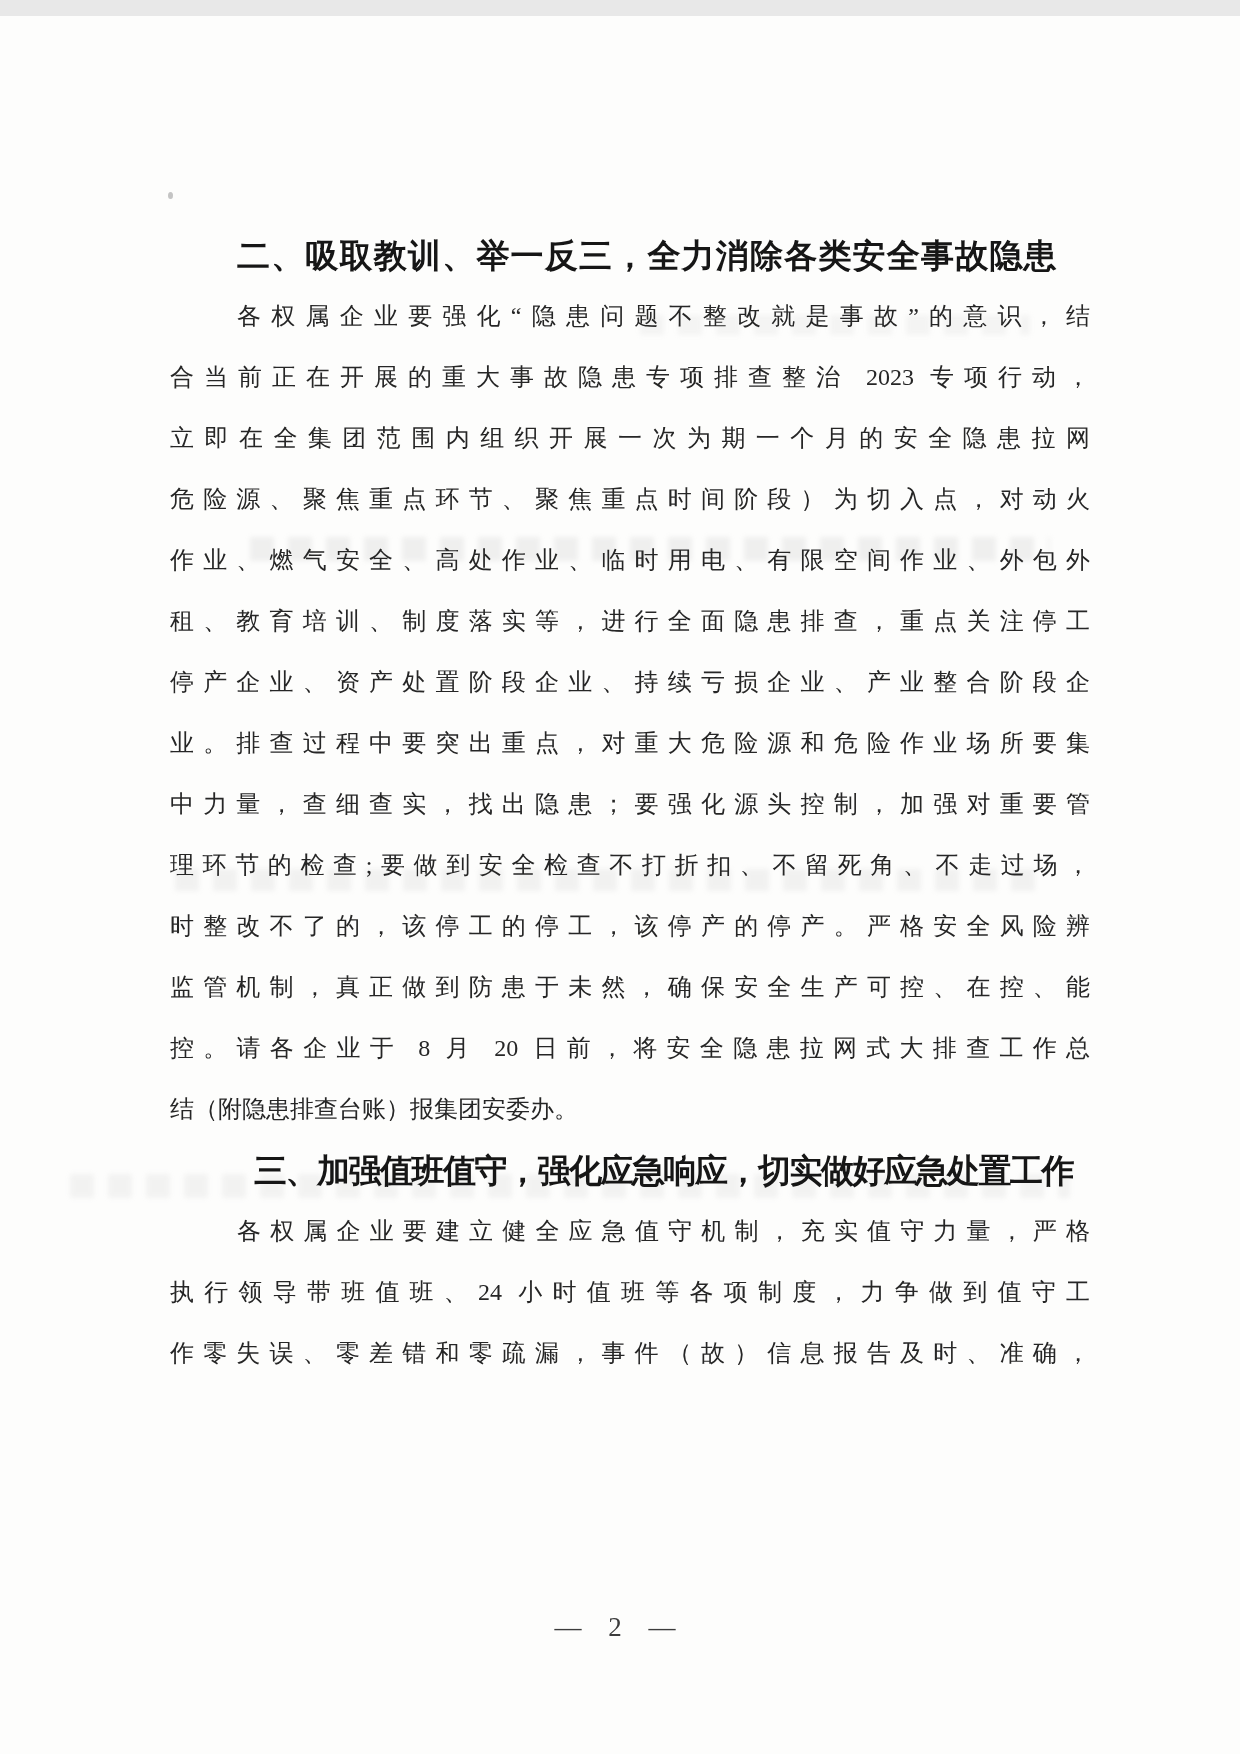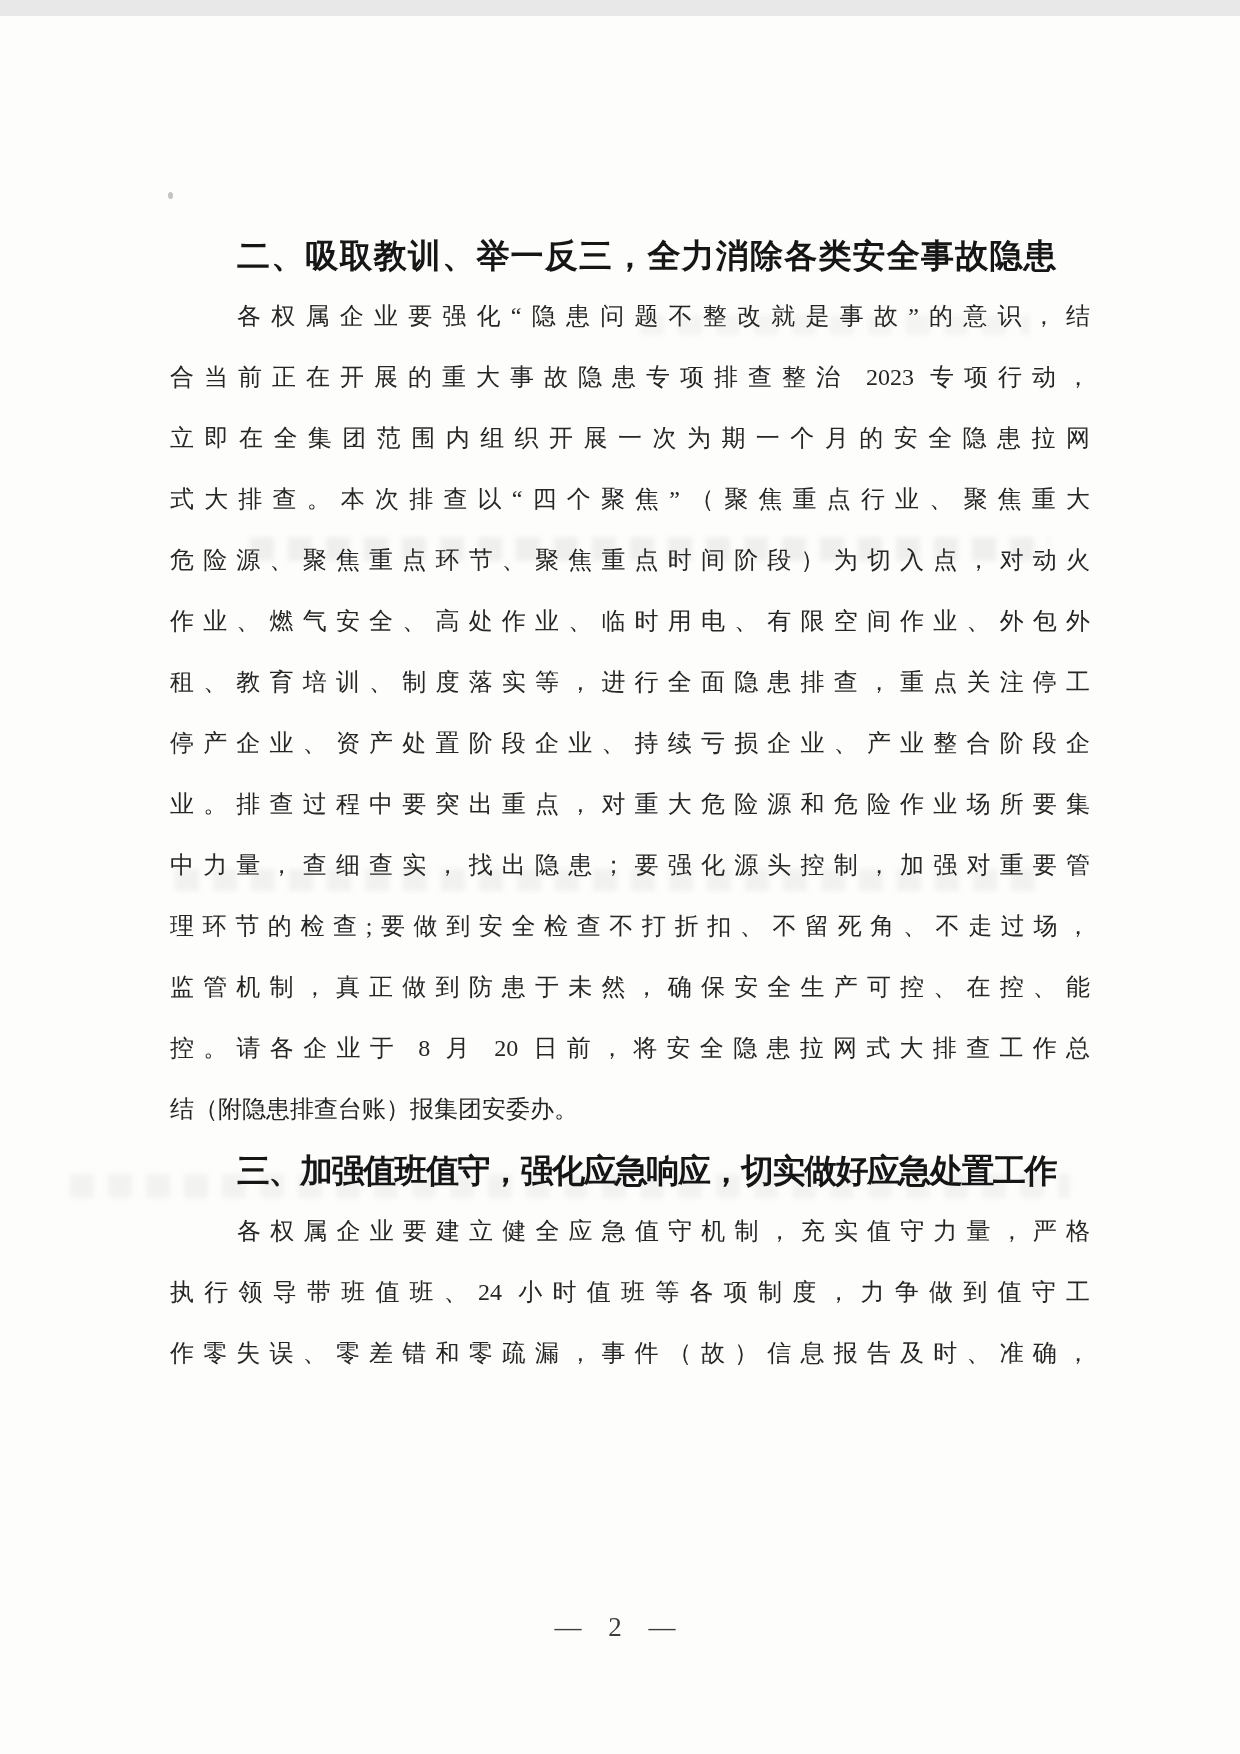--- a/index.html
+++ b/index.html
@@ -19,21 +19,21 @@
   .hd{
     height:61px;line-height:61px;
     padding-left:67px;
     font-family:"Liberation Sans",sans-serif;
     font-weight:700;
     font-size:33px;
     color:var(--hink,#161616);
     white-space:nowrap;
   }
   .hd.s0{letter-spacing:1.2px;}
-  .hd.s1{letter-spacing:-1.5px;}
+  .hd.s1{letter-spacing:-1.5px;text-align:center;}
   
   .ln{
     height:61px;line-height:61px;
     font-size:24px;
     color:var(--ink,#262626);
     text-align:justify;
     text-align-last:justify;
   }
   .ln.indent{padding-left:67px;}
   .ln.last{text-align-last:left;}
@@ -71,28 +71,28 @@
   <div class="ghost g2"></div>
   <div class="ghost g3"></div>
   <div class="ghost g4"></div>
   <div class="speck"></div>
 
   <main class="content">
       <div class="hd s0">二、吸取教训、举一反三，全力消除各类安全事故隐患</div>
       <div class="ln indent">各权属企业要强化“隐患问题不整改就是事故”的意识，结</div>
       <div class="ln">合当前正在开展的重大事故隐患专项排查整治 2023 专项行动，</div>
       <div class="ln">立即在全集团范围内组织开展一次为期一个月的安全隐患拉网</div>
-      <div class="ln">式大排查。本次排查以“四个聚焦”（聚焦重点行业、聚焦重大</div>
       <div class="ln">危险源、聚焦重点环节、聚焦重点时间阶段）为切入点，对动火</div>
       <div class="ln">作业、燃气安全、高处作业、临时用电、有限空间作业、外包外</div>
       <div class="ln">租、教育培训、制度落实等，进行全面隐患排查，重点关注停工</div>
       <div class="ln">停产企业、资产处置阶段企业、持续亏损企业、产业整合阶段企</div>
       <div class="ln">业。排查过程中要突出重点，对重大危险源和危险作业场所要集</div>
       <div class="ln">中力量，查细查实，找出隐患；要强化源头控制，加强对重要管</div>
       <div class="ln">理环节的检查;要做到安全检查不打折扣、不留死角、不走过场，</div>
+      <div class="ln">时整改不了的，该停工的停工，该停产的停产。严格安全风险辨</div>
       <div class="ln">监管机制，真正做到防患于未然，确保安全生产可控、在控、能</div>
       <div class="ln">控。请各企业于 8 月 20 日前，将安全隐患拉网式大排查工作总</div>
       <div class="ln last">结（附隐患排查台账）报集团安委办。</div>
       <div class="hd s1">三、加强值班值守，强化应急响应，切实做好应急处置工作</div>
       <div class="ln indent">各权属企业要建立健全应急值守机制，充实值守力量，严格</div>
       <div class="ln">执行领导带班值班、24 小时值班等各项制度，力争做到值守工</div>
       <div class="ln">作零失误、零差错和零疏漏，事件（故）信息报告及时、准确，</div>
     </main>
 
   <div class="pageno">— 2 —</div>

